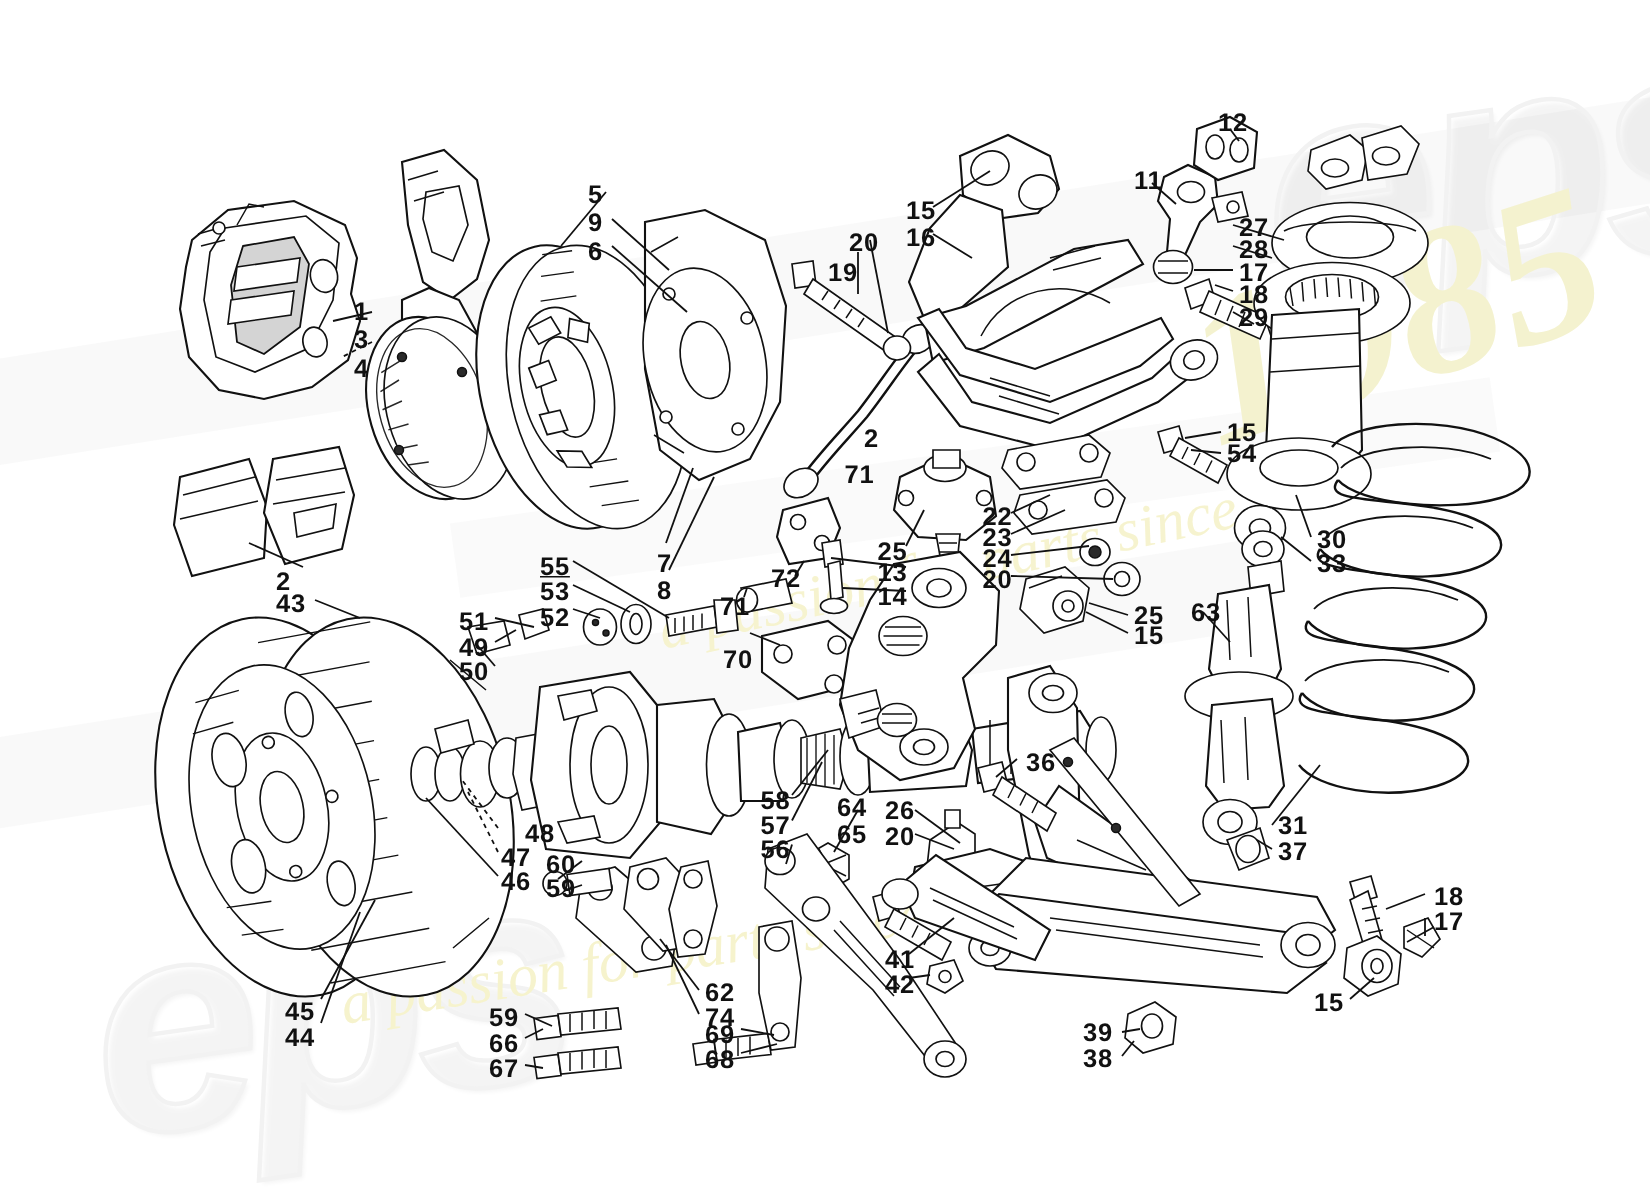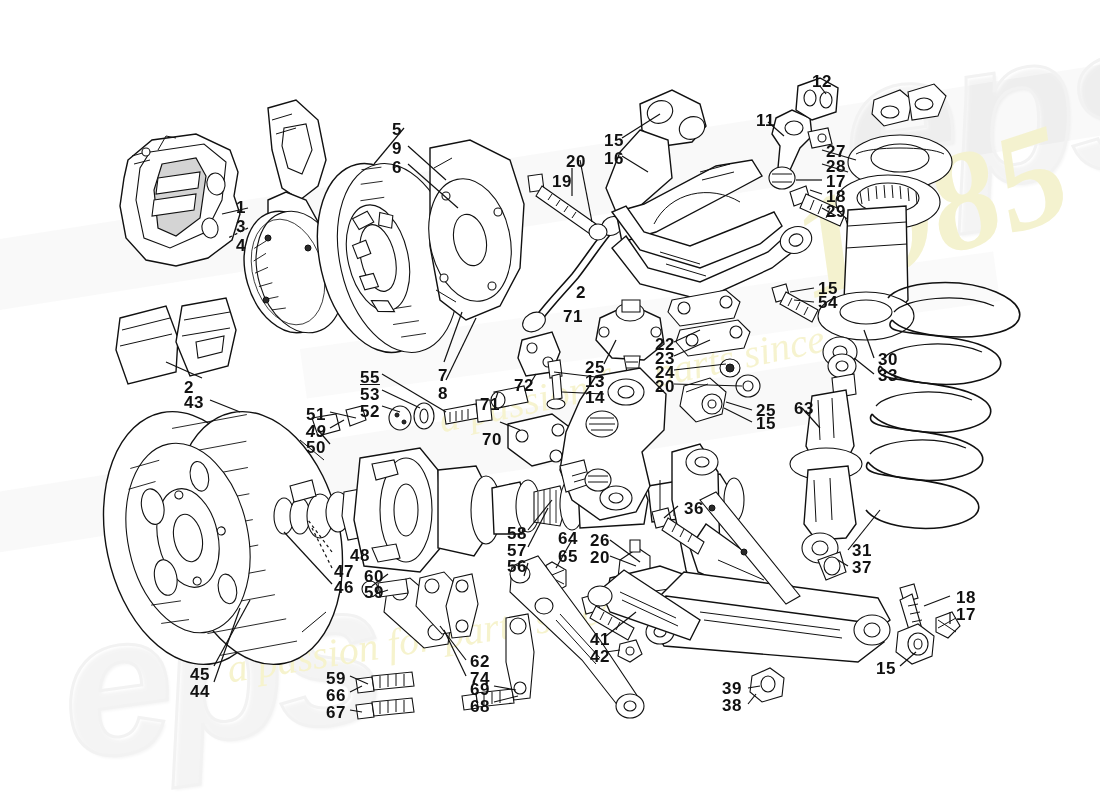--- a/index.html
+++ b/index.html
@@ -590,21 +590,21 @@
       <div class="lbl" style="left: 184px; top: 393px;">43</div>
       <div class="lbl" style="left: 392px; top: 120px;">5</div>
       <div class="lbl" style="left: 392px; top: 139px;">9</div>
       <div class="lbl" style="left: 392px; top: 158px;">6</div>
       <div class="lbl" style="left: 438px; top: 366px;">7</div>
       <div class="lbl" style="left: 438px; top: 384px;">8</div>
       <div class="lbl" style="left: 360px; top: 368px; text-decoration: underline;">55</div>
       <div class="lbl" style="left: 360px; top: 385px;">53</div>
       <div class="lbl" style="left: 360px; top: 402px;">52</div>
       <div class="lbl" style="left: 306px; top: 405px;">51</div>
-      <div class="lbl" style="left: 306px; top: 422px; font-style: italic;">49</div>
+      <div class="lbl" style="left: 306px; top: 422px;">49</div>
       <div class="lbl" style="left: 306px; top: 438px;">50</div>
       <div class="lbl" style="left: 350px; top: 546px;">48</div>
       <div class="lbl" style="left: 334px; top: 562px;">47</div>
       <div class="lbl" style="left: 334px; top: 578px;">46</div>
       <div class="lbl" style="left: 190px; top: 665px;">45</div>
       <div class="lbl" style="left: 190px; top: 682px;">44</div>
       <div class="lbl" style="left: 364px; top: 567px;">60</div>
       <div class="lbl" style="left: 364px; top: 583px;">59</div>
       <div class="lbl" style="left: 326px; top: 669px;">59</div>
       <div class="lbl" style="left: 326px; top: 686px;">66</div>

